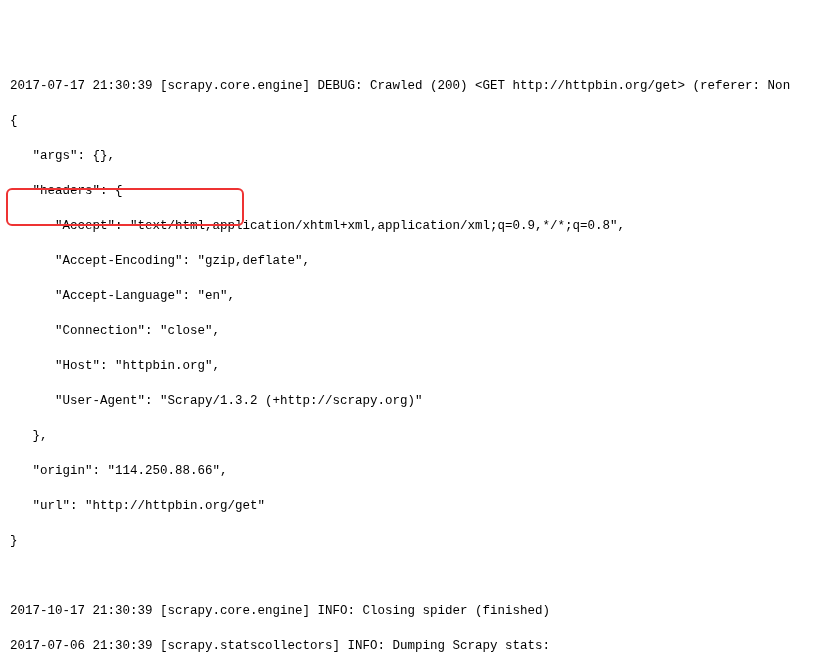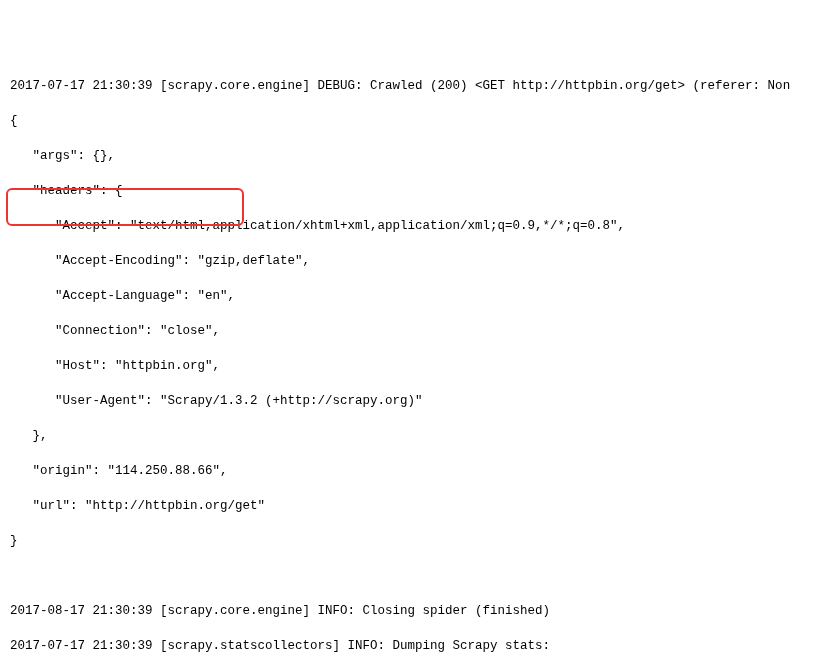--- a/index.html
+++ b/index.html
@@ -55,23 +55,23 @@
 <span>   },</span>
 
 <span>   "origin": "114.250.88.66",</span>
 
 <span>   "url": "http://httpbin.org/get"</span>
 
 <span>}</span>
 
 <span></span>
 
-<span>2017-08-17 21:30:39 [scrapy.core.engine] INFO: Closing spider (finished)</span>
+<span>2017-10-17 21:30:39 [scrapy.core.engine] INFO: Closing spider (finished)</span>
 
-<span>2017-07-17 21:30:39 [scrapy.statscollectors] INFO: Dumping Scrapy stats:</span>
+<span>2017-07-06 21:30:39 [scrapy.statscollectors] INFO: Dumping Scrapy stats:</span>
 
 
 
 
 
 
 
 
 
 

